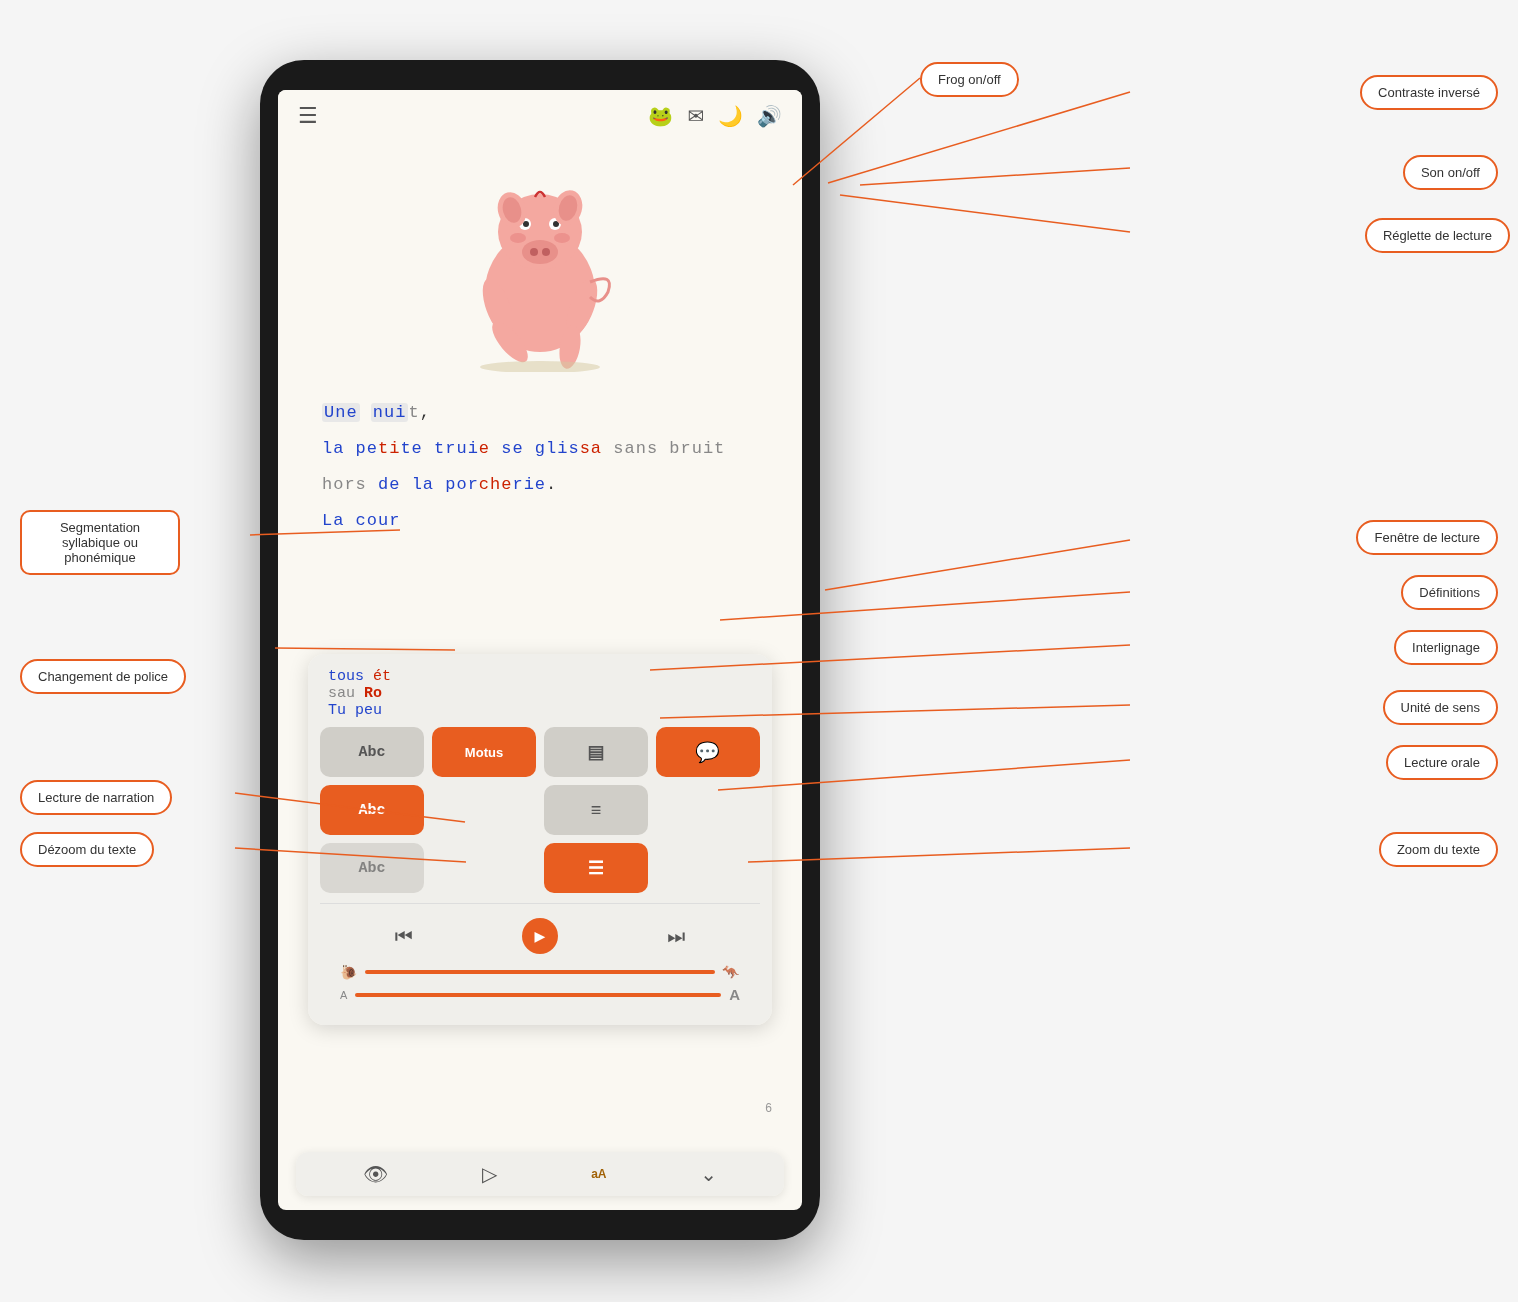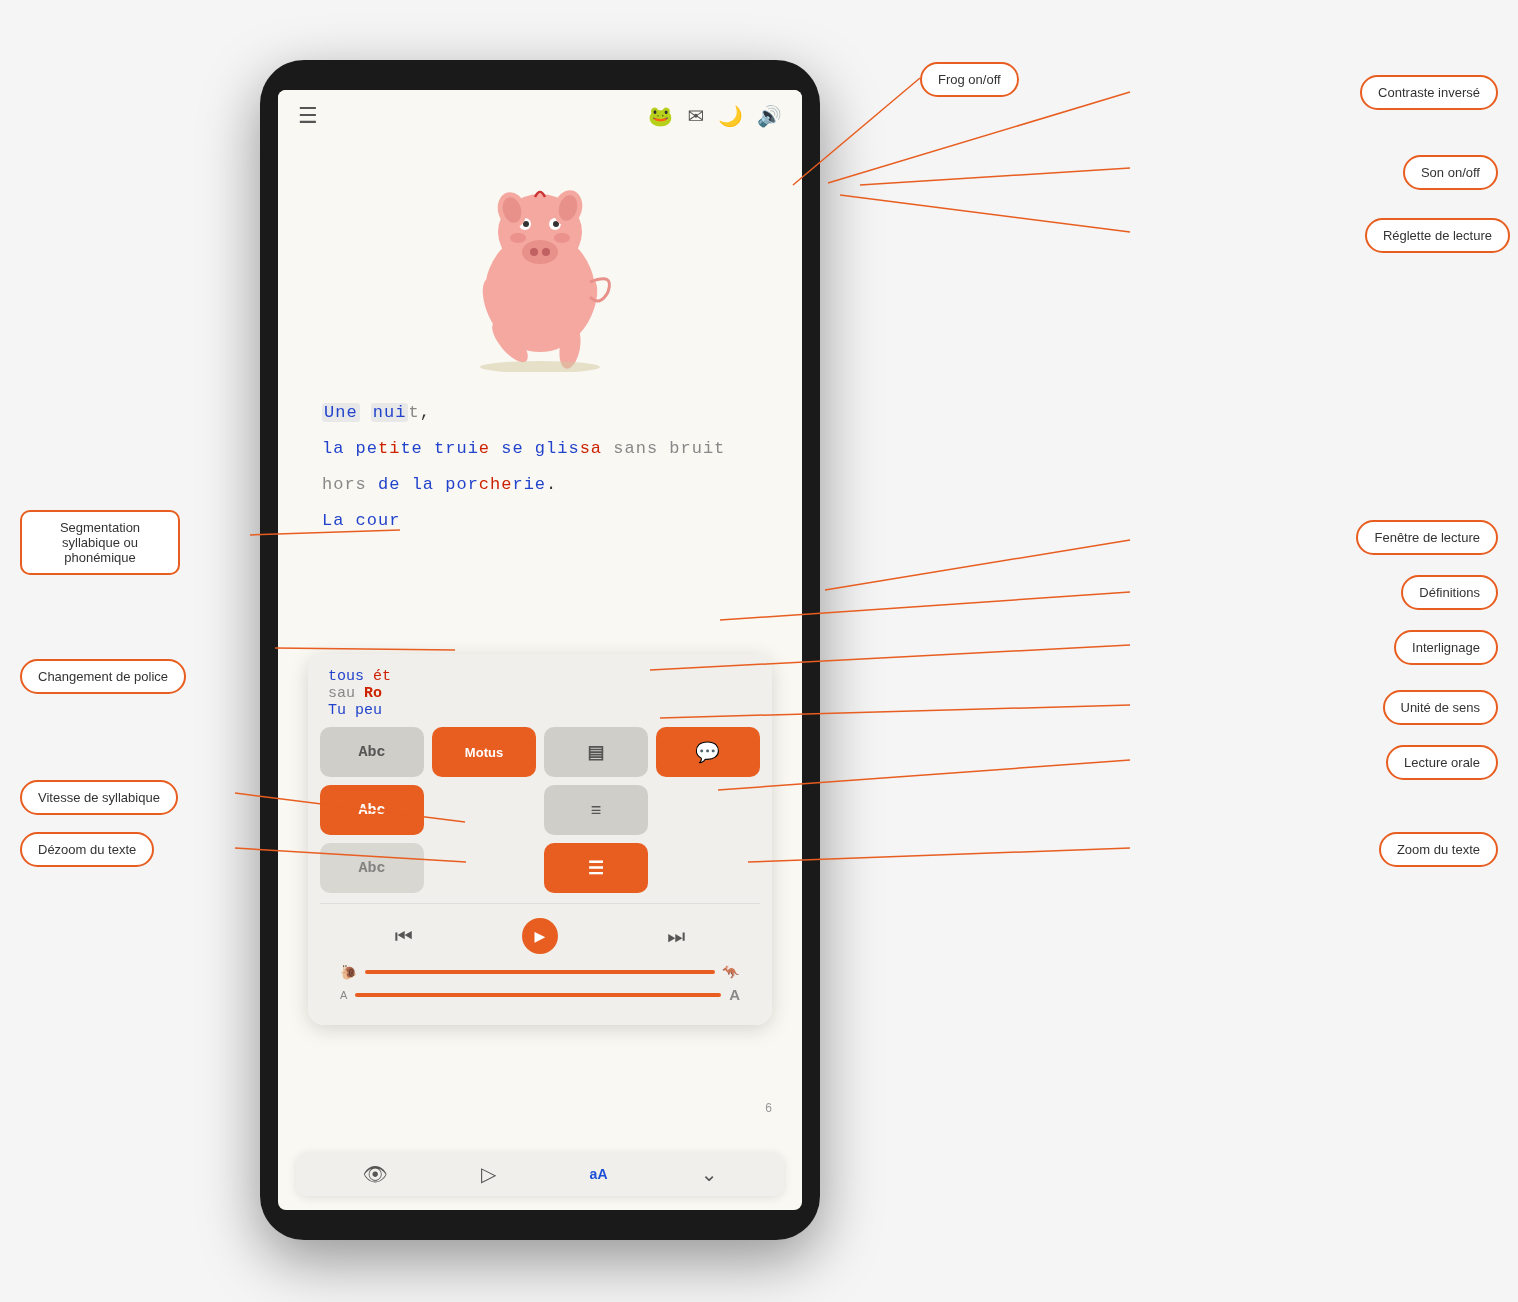--- a/index.html
+++ b/index.html
@@ -190,23 +190,23 @@
       align-items: center;
       justify-content: space-around;
       box-shadow: 0 2px 10px rgba(0,0,0,0.1);
     }
     .bottom-btn {
       font-size: 20px;
       color: #555;
       cursor: pointer;
     }
     .bottom-btn.text-size {
-      font-size: 14px;
+      font-size: 12px;
       font-weight: 600;
-      color: #1d4ed8;
+      color: #a16207;
     }
 
     
     .page-number {
       position: absolute;
       bottom: 95px;
       right: 30px;
       font-size: 12px;
       color: #999;
     }
@@ -413,21 +413,21 @@
 <div class="annotation multiline" style="top:510px; left:20px;border-radius:10px;">
   <span>Segmentation syllabique
 ou phonémique</span>
 </div>
 
 <div class="annotation" style="top:635px; left:20px;margin-top:24px;">
   <span>Changement de police</span>
 </div>
 
 <div class="annotation" style="top:780px; left:20px;">
-  <span>Vitesse de syllabique</span>
+  <span>Lecture de narration</span>
 </div>
 
 <div class="annotation" style="top:832px; left:20px;">
   <span>Dézoom du texte</span>
 </div>
 
 <div class="annotation" style="top:520px; right:20px;">
   <span>Fenêtre de lecture</span>
 </div>
 

